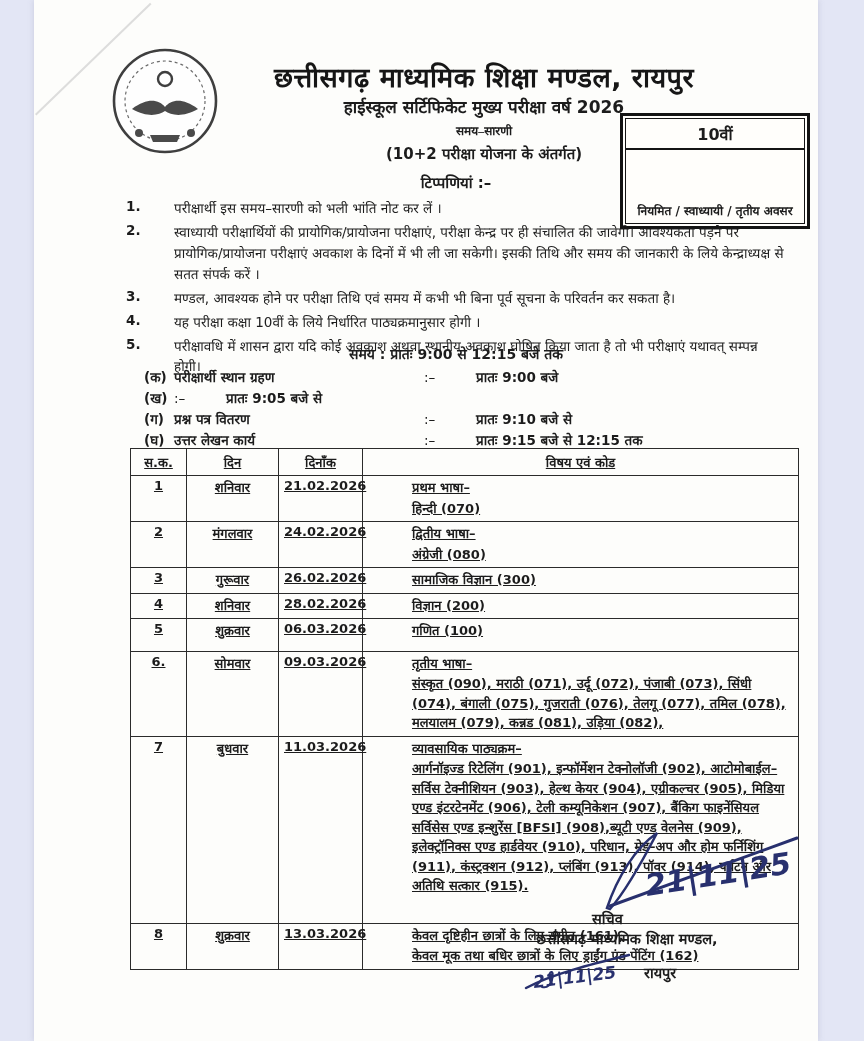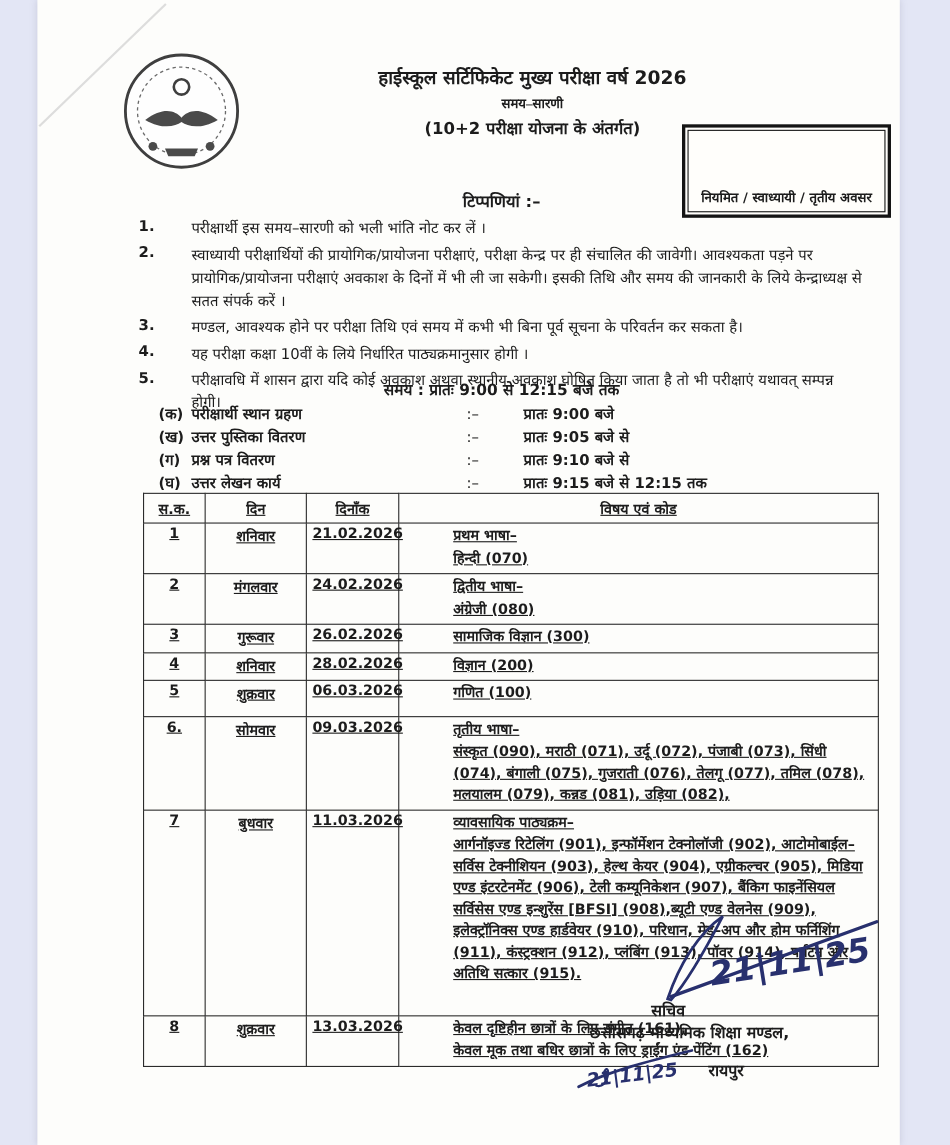--- a/index.html
+++ b/index.html
@@ -88,27 +88,29 @@
     <circle cx="55" cy="54" r="51" stroke="#3f3f3f" stroke-width="2.6" fill="#fefefe"></circle>
     <circle cx="55" cy="54" r="40" stroke="#6b6b6b" stroke-width="1.2" fill="none" stroke-dasharray="3,3"></circle>
     <circle cx="55" cy="32" r="7" stroke="#3f3f3f" stroke-width="2.4" fill="#fff"></circle>
     <path d="M22,62 C38,50 49,53 55,60 C61,53 72,50 88,62 C72,71 61,68 55,64 C49,68 38,71 22,62 Z" fill="#4a4a4a"></path>
     <path d="M40,88 h30 l-3,7 h-24 z" fill="#4a4a4a"></path>
     <circle cx="29" cy="86" r="4" fill="#4a4a4a"></circle>
     <circle cx="81" cy="86" r="4" fill="#4a4a4a"></circle>
   </svg>
 
   <div class="titles">
+    <div class="title-main">छत्तीसगढ़ माध्यमिक शिक्षा मण्डल, रायपुर</div>
     <div class="title-sub1">हाईस्कूल सर्टिफिकेट मुख्य परीक्षा वर्ष 2026</div>
     <div class="title-sub2">समय–सारणी</div>
     <div class="title-sub3">(10+2 परीक्षा योजना के अंतर्गत)</div>
   </div>
 
   <div class="class-box">
     <div class="class-box-inner">
+      <div class="class-box-class">10वीं</div>
       <div class="class-box-cats">नियमित / स्वाध्यायी / तृतीय अवसर</div>
     </div>
   </div>
 
   <div class="notes">
     <div class="notes-heading">टिप्पणियां :–</div>
     <div class="note-row">
       <div class="note-no">1.</div>
       <div class="note-text">परीक्षार्थी इस समय–सारणी को भली भांति नोट कर लें ।</div>
     </div>
@@ -133,21 +135,20 @@
   <div class="time-section">
     <div class="time-heading">समय : प्रातः 9:00 से 12:15 बजे तक</div>
     <div class="time-row">
       <div class="time-label">(क)</div>
       <div class="time-activity">परीक्षार्थी स्थान ग्रहण</div>
       <div class="time-sep">:–</div>
       <div class="time-value">प्रातः 9:00 बजे</div>
     </div>
     <div class="time-row">
       <div class="time-label">(ख)</div>
-      <div class="time-activity">उत्तर पुस्तिका वितरण</div>
       <div class="time-sep">:–</div>
       <div class="time-value">प्रातः 9:05 बजे से</div>
     </div>
     <div class="time-row">
       <div class="time-label">(ग)</div>
       <div class="time-activity">प्रश्न पत्र वितरण</div>
       <div class="time-sep">:–</div>
       <div class="time-value">प्रातः 9:10 बजे से</div>
     </div>
     <div class="time-row">

